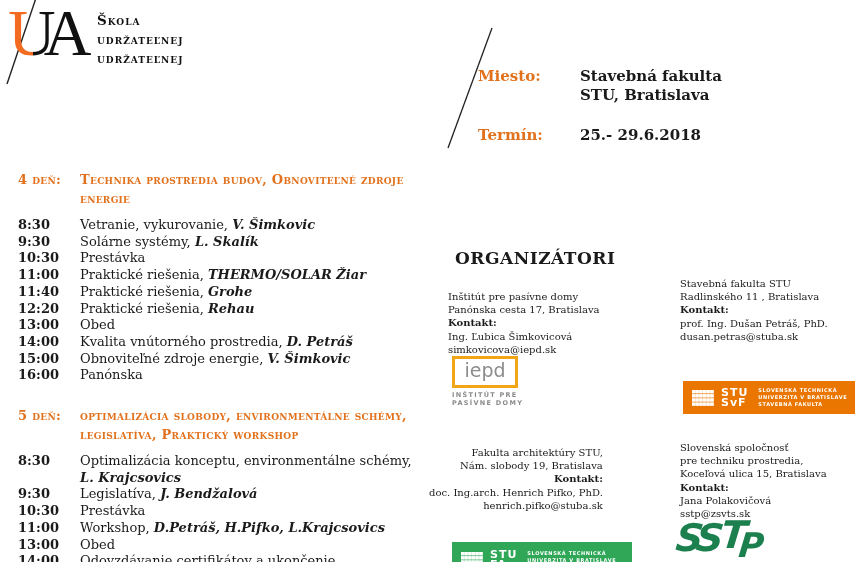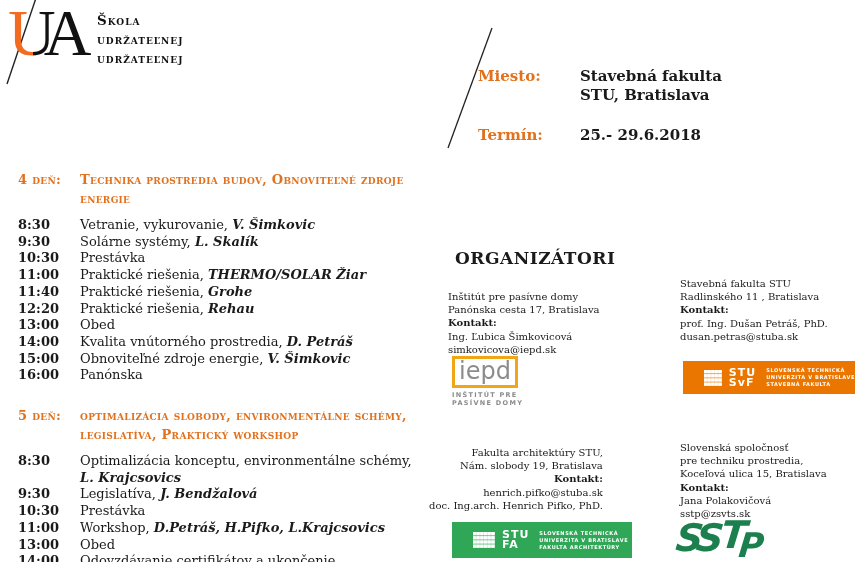--- a/index.html
+++ b/index.html
@@ -49,27 +49,27 @@
   .org .b{font-weight:bold;}
   .org1{left:448px;top:290px;}
   .org2{left:680px;top:277px;}
   .org3{left:429px;top:446px;text-align:right;}
   .org4{left:680px;top:441px;}
 
   
   .iepd{left:452px;top:356px;font-family:"DejaVu Sans","Liberation Sans",sans-serif;}
   .iepd-box{
     width:60px;height:23px;border:3px solid #F2A616;display:flex;align-items:center;justify-content:center;
-    color:#8C8C8C;font-size:24px;line-height:1;padding-bottom:3px;
+    color:#8C8C8C;font-size:19px;line-height:1;padding-bottom:3px;
   }
   .iepd-cap{margin-top:3px;color:#8C8C8C;font-size:6.5px;font-weight:bold;letter-spacing:1.3px;line-height:8px;}
 
   
-  .banner{display:flex;align-items:center;height:33px;box-sizing:border-box;padding-left:21px;
-          font-family:"DejaVu Sans","Liberation Sans",sans-serif;}
+  .banner{display:flex;align-items:center;height:33px;box-sizing:border-box;padding-left:9px;
+          font-family:"DejaVu Sans","Liberation Sans",sans-serif;margin-top:20px;}
   .banner.svf{left:683px;top:361px;width:172px;background:#EA7600;}
   .banner.fa{left:452px;top:522px;width:180px;height:36px;background:#2FA757;}
   .dots{width:22px;height:16px;background-image:linear-gradient(#fff,#fff);
         background-size:3.5px 3.5px;background-repeat:space;margin-right:7px;}
   .sigla{color:#fff;font-weight:bold;font-size:11px;line-height:10px;letter-spacing:1px;margin-right:10px;}
   .bname{color:#fff;font-size:5px;font-weight:bold;letter-spacing:.6px;line-height:7px;white-space:nowrap;}
 
   
   .sstp{left:676px;top:516px;color:#1B7F4E;font-family:"DejaVu Sans","Liberation Sans",sans-serif;
         font-weight:900;font-style:italic;font-size:38px;letter-spacing:-5px;transform:skewX(-6deg);}
@@ -198,22 +198,22 @@
   <div>Radlinského 11 , Bratislava</div>
   <div class="b">Kontakt:</div>
   <div>prof. Ing. Dušan Petráš, PhD.</div>
   <div>dusan.petras@stuba.sk</div>
 </div>
 
 <div class="abs org org3">
   <div>Fakulta architektúry STU,</div>
   <div>Nám. slobody 19, Bratislava</div>
   <div class="b">Kontakt:</div>
+  <div>doc. Ing.arch. Henrich Pifko, PhD.</div>
   <div>henrich.pifko@stuba.sk</div>
-  <div>doc. Ing.arch. Henrich Pifko, PhD.</div>
 </div>
 
 <div class="abs org org4">
   <div>Slovenská spoločnosť</div>
   <div>pre techniku prostredia,</div>
   <div>Koceľová ulica 15, Bratislava</div>
   <div class="b">Kontakt:</div>
   <div>Jana Polakovičová</div>
   <div>sstp@zsvts.sk</div>
 </div>

